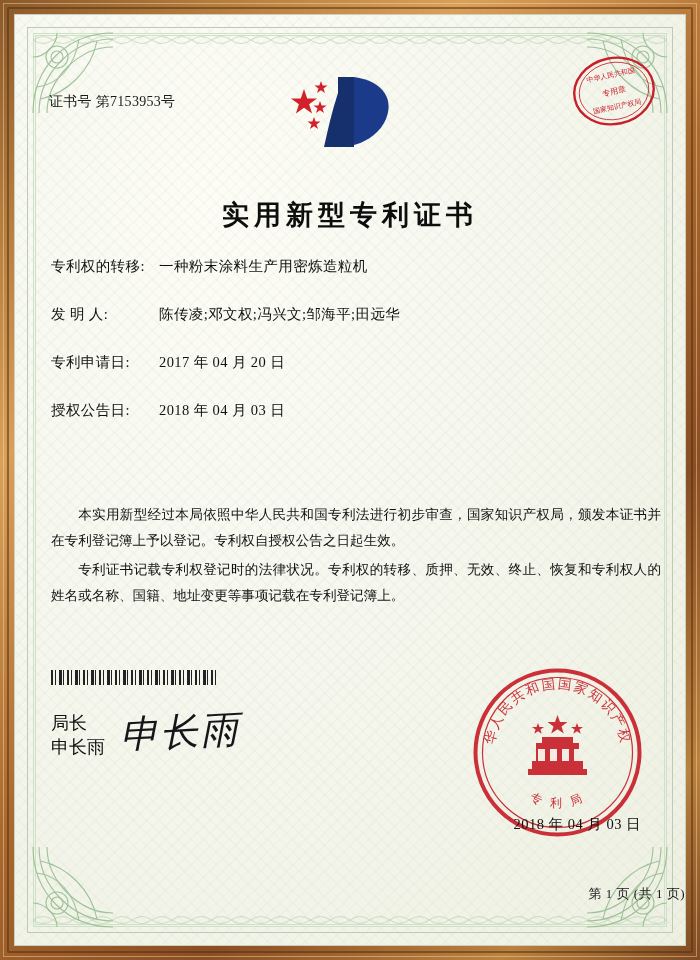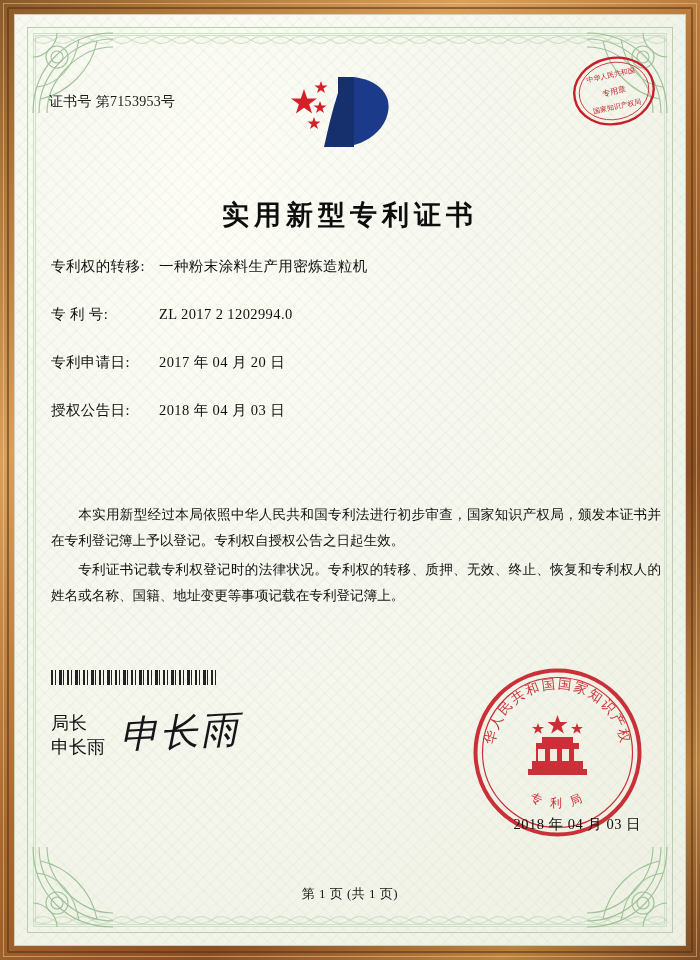--- a/index.html
+++ b/index.html
@@ -221,21 +221,21 @@
     font-size: 14.5px;
     color: #111;
     letter-spacing: .5px;
   }
 
   .page-no {
     position: absolute;
     left: 0;
     right: 0;
     bottom: 42px;
-    text-align: center;
+    text-align: right;
     font-size: 13px;
     color: #1a1a1a;
     letter-spacing: .5px;
   }
 </style>
 </head>
 <body>
 
 <div class="certificate">
   <div class="frame-highlight"></div>
@@ -346,22 +346,22 @@
     </div>
 
     <div class="title">实用新型专利证书</div>
 
     <div class="fields">
       <div class="field-row">
         <span class="field-label">专利权的转移:</span>
         <span class="field-value">一种粉末涂料生产用密炼造粒机</span>
       </div>
       <div class="field-row">
-        <span class="field-label">专  利  号:</span>
-        <span class="field-value">ZL 2017 2 1202994.0</span>
+        <span class="field-label">发  明  人:</span>
+        <span class="field-value">陈传凌;邓文权;冯兴文;邹海平;田远华</span>
       </div>
       <div class="field-row">
         <span class="field-label">专利申请日:</span>
         <span class="field-value">2017 年 04 月 20 日</span>
       </div>
       <div class="field-row">
         <span class="field-label">授权公告日:</span>
         <span class="field-value">2018 年 04 月 03 日</span>
       </div>
     </div>

